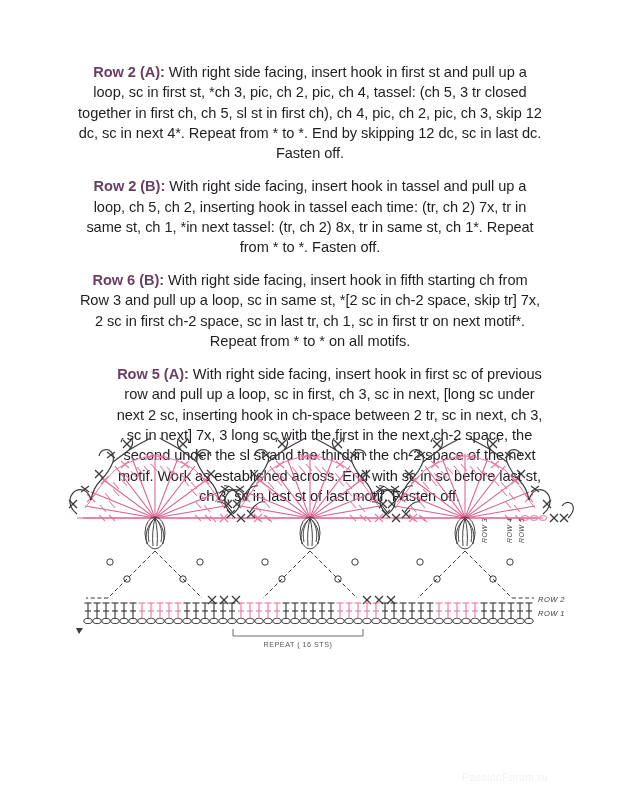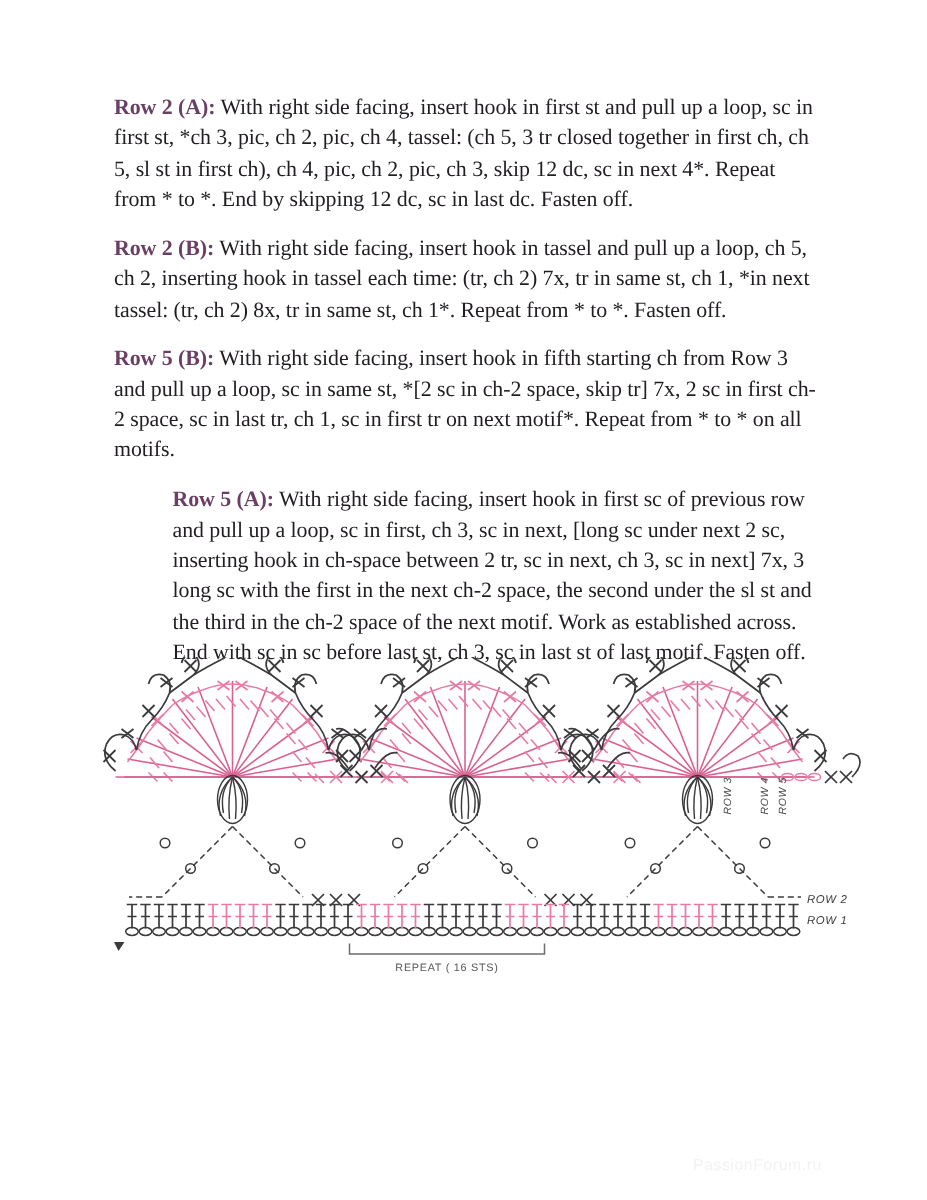--- a/index.html
+++ b/index.html
@@ -22,25 +22,25 @@
   }
 
   .content {
     position: absolute;
     left: 76px;
     top: 62px;
     width: 468px;
   }
 
   .para {
-    font-family: Liberation Serif, serif;
+    font-family: Liberation Sans, sans-serif;
     font-size: 14.6px;
     line-height: 1.395;
     color: #211d22;
-    text-align: left;
+    text-align: center;
     margin: 0 0 12.5px 0;
     letter-spacing: -0.05px;
   }
   .para:last-child { margin-bottom: 0; margin-left: 39px; }
 
   .rowlabel {
     font-weight: bold;
     color: #6a3f63;
   }
 
@@ -74,21 +74,21 @@
 
     <p class="para">
       <span class="rowlabel">Row 2 (A):</span><span> With right side facing, insert hook in first st and pull up a loop, sc in first st, *ch 3, pic, ch 2, pic, ch 4, tassel: (ch 5, 3 tr closed together in first ch, ch 5, sl st in first ch), ch 4, pic, ch 2, pic, ch 3, skip 12 dc, sc in next 4*. Repeat from * to *. End by skipping 12 dc, sc in last dc. Fasten off.</span>
     </p>
 
     <p class="para">
       <span class="rowlabel">Row 2 (B):</span><span> With right side facing, insert hook in tassel and pull up a loop, ch 5, ch 2, inserting hook in tassel each time: (tr, ch 2) 7x, tr in same st, ch 1, *in next tassel: (tr, ch 2) 8x, tr in same st, ch 1*. Repeat from * to *. Fasten off.</span>
     </p>
 
     <p class="para">
-      <span class="rowlabel">Row 5 (B):</span><span> With right side facing, insert hook in fifth starting ch from Row 3 and pull up a loop, sc in same st, *[2 sc in ch-2 space, skip tr] 7x, 2 sc in first ch-2 space, sc in last tr, ch 1, sc in first tr on next motif*. Repeat from * to * on all motifs.</span>
+      <span class="rowlabel">Row 6 (B):</span><span> With right side facing, insert hook in fifth starting ch from Row 3 and pull up a loop, sc in same st, *[2 sc in ch-2 space, skip tr] 7x, 2 sc in first ch-2 space, sc in last tr, ch 1, sc in first tr on next motif*. Repeat from * to * on all motifs.</span>
     </p>
 
     <p class="para">
       <span class="rowlabel">Row 5 (A):</span><span> With right side facing, insert hook in first sc of previous row and pull up a loop, sc in first, ch 3, sc in next, [long sc under next 2 sc, inserting hook in ch-space between 2 tr, sc in next, ch 3, sc in next] 7x, 3 long sc with the first in the next ch-2 space, the second under the sl st and the third in the ch-2 space of the next motif. Work as established across. End with sc in sc before last st, ch 3, sc in last st of last motif. Fasten off.</span>
     </p>
 
   </div>
 
   <div class="diagram-wrap">
     <svg width="520" height="225" viewBox="0 0 520 225" xmlns="http://www.w3.org/2000/svg">

